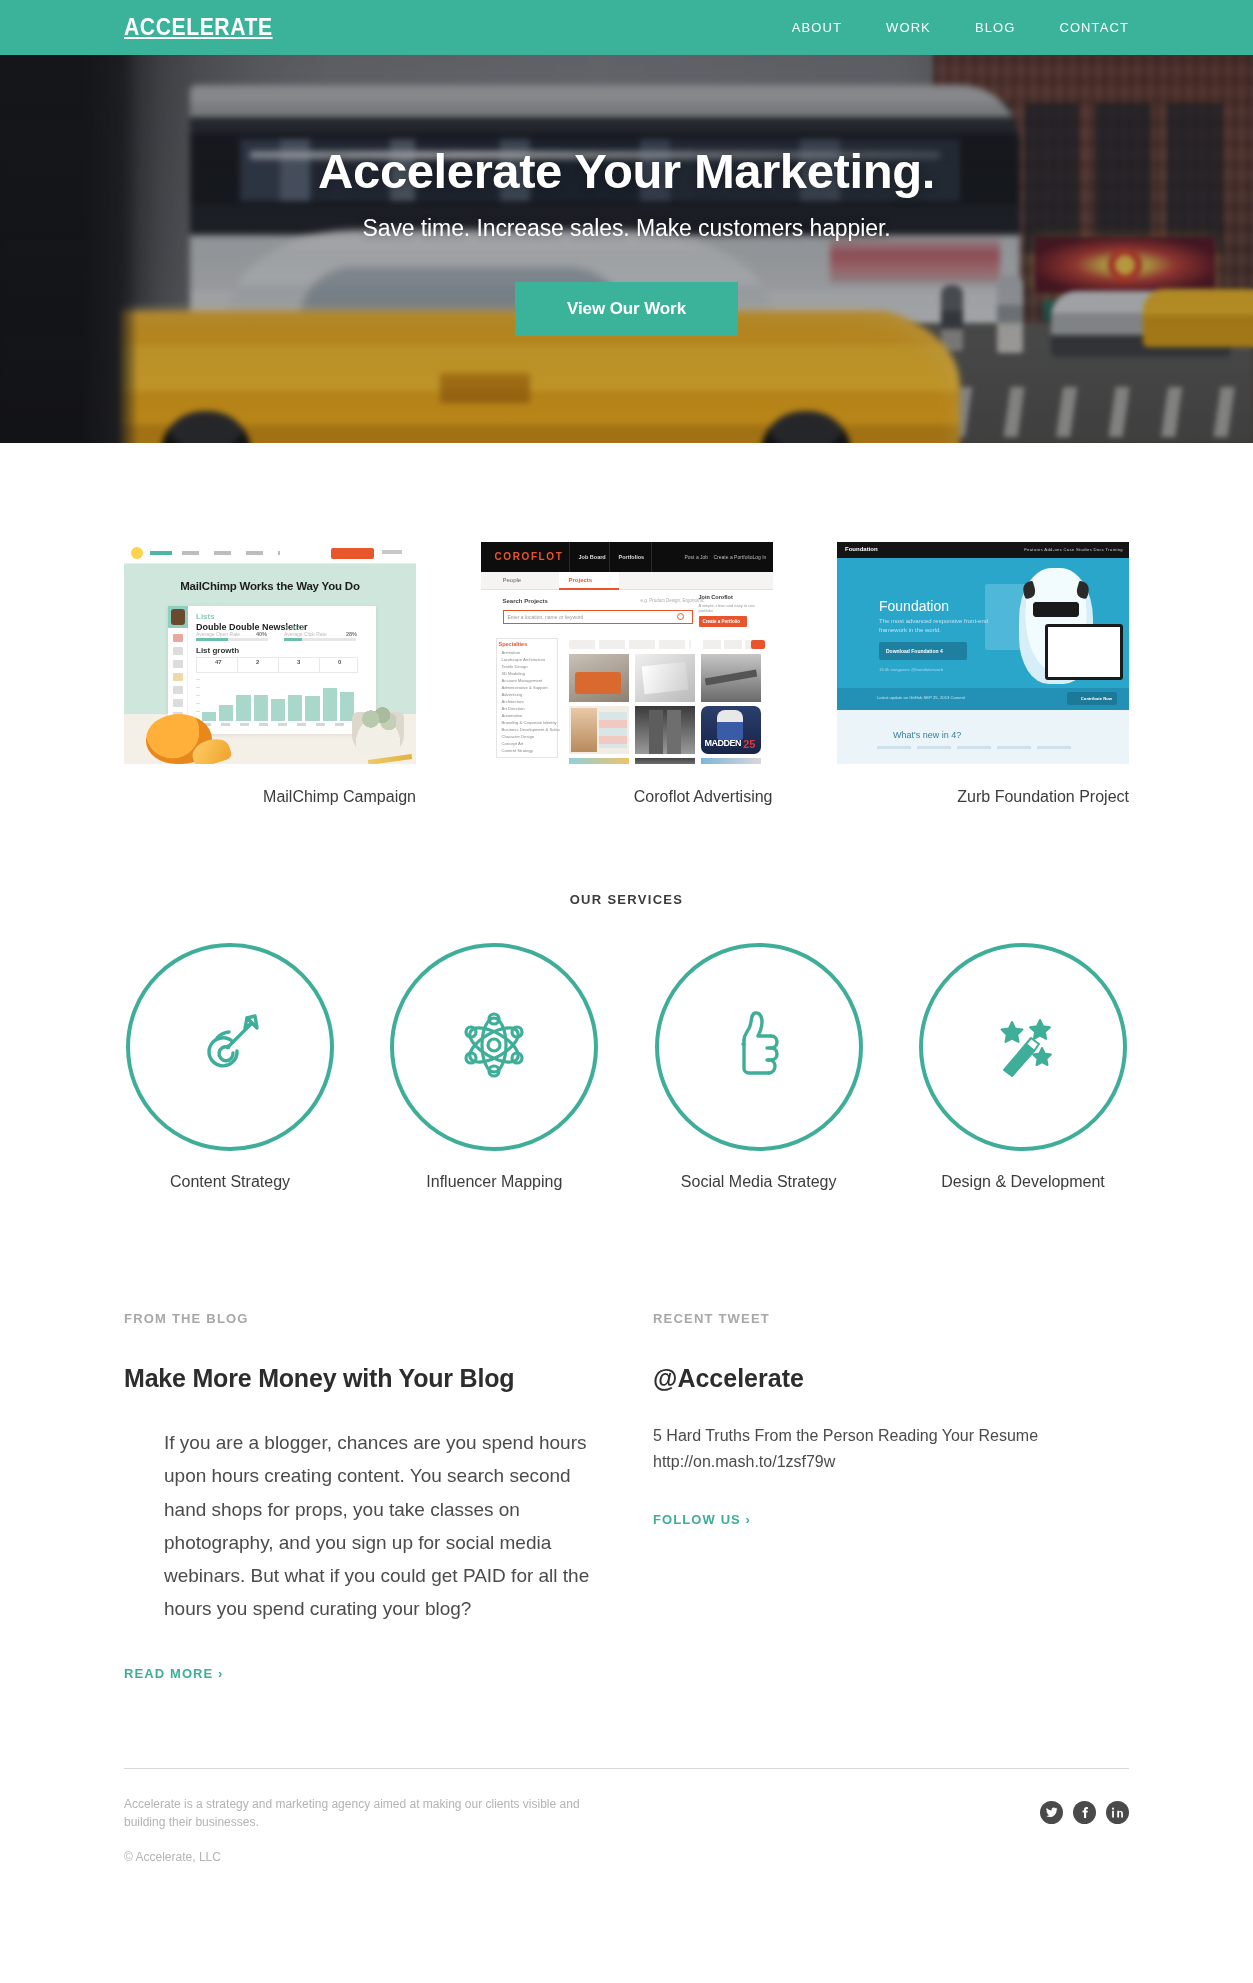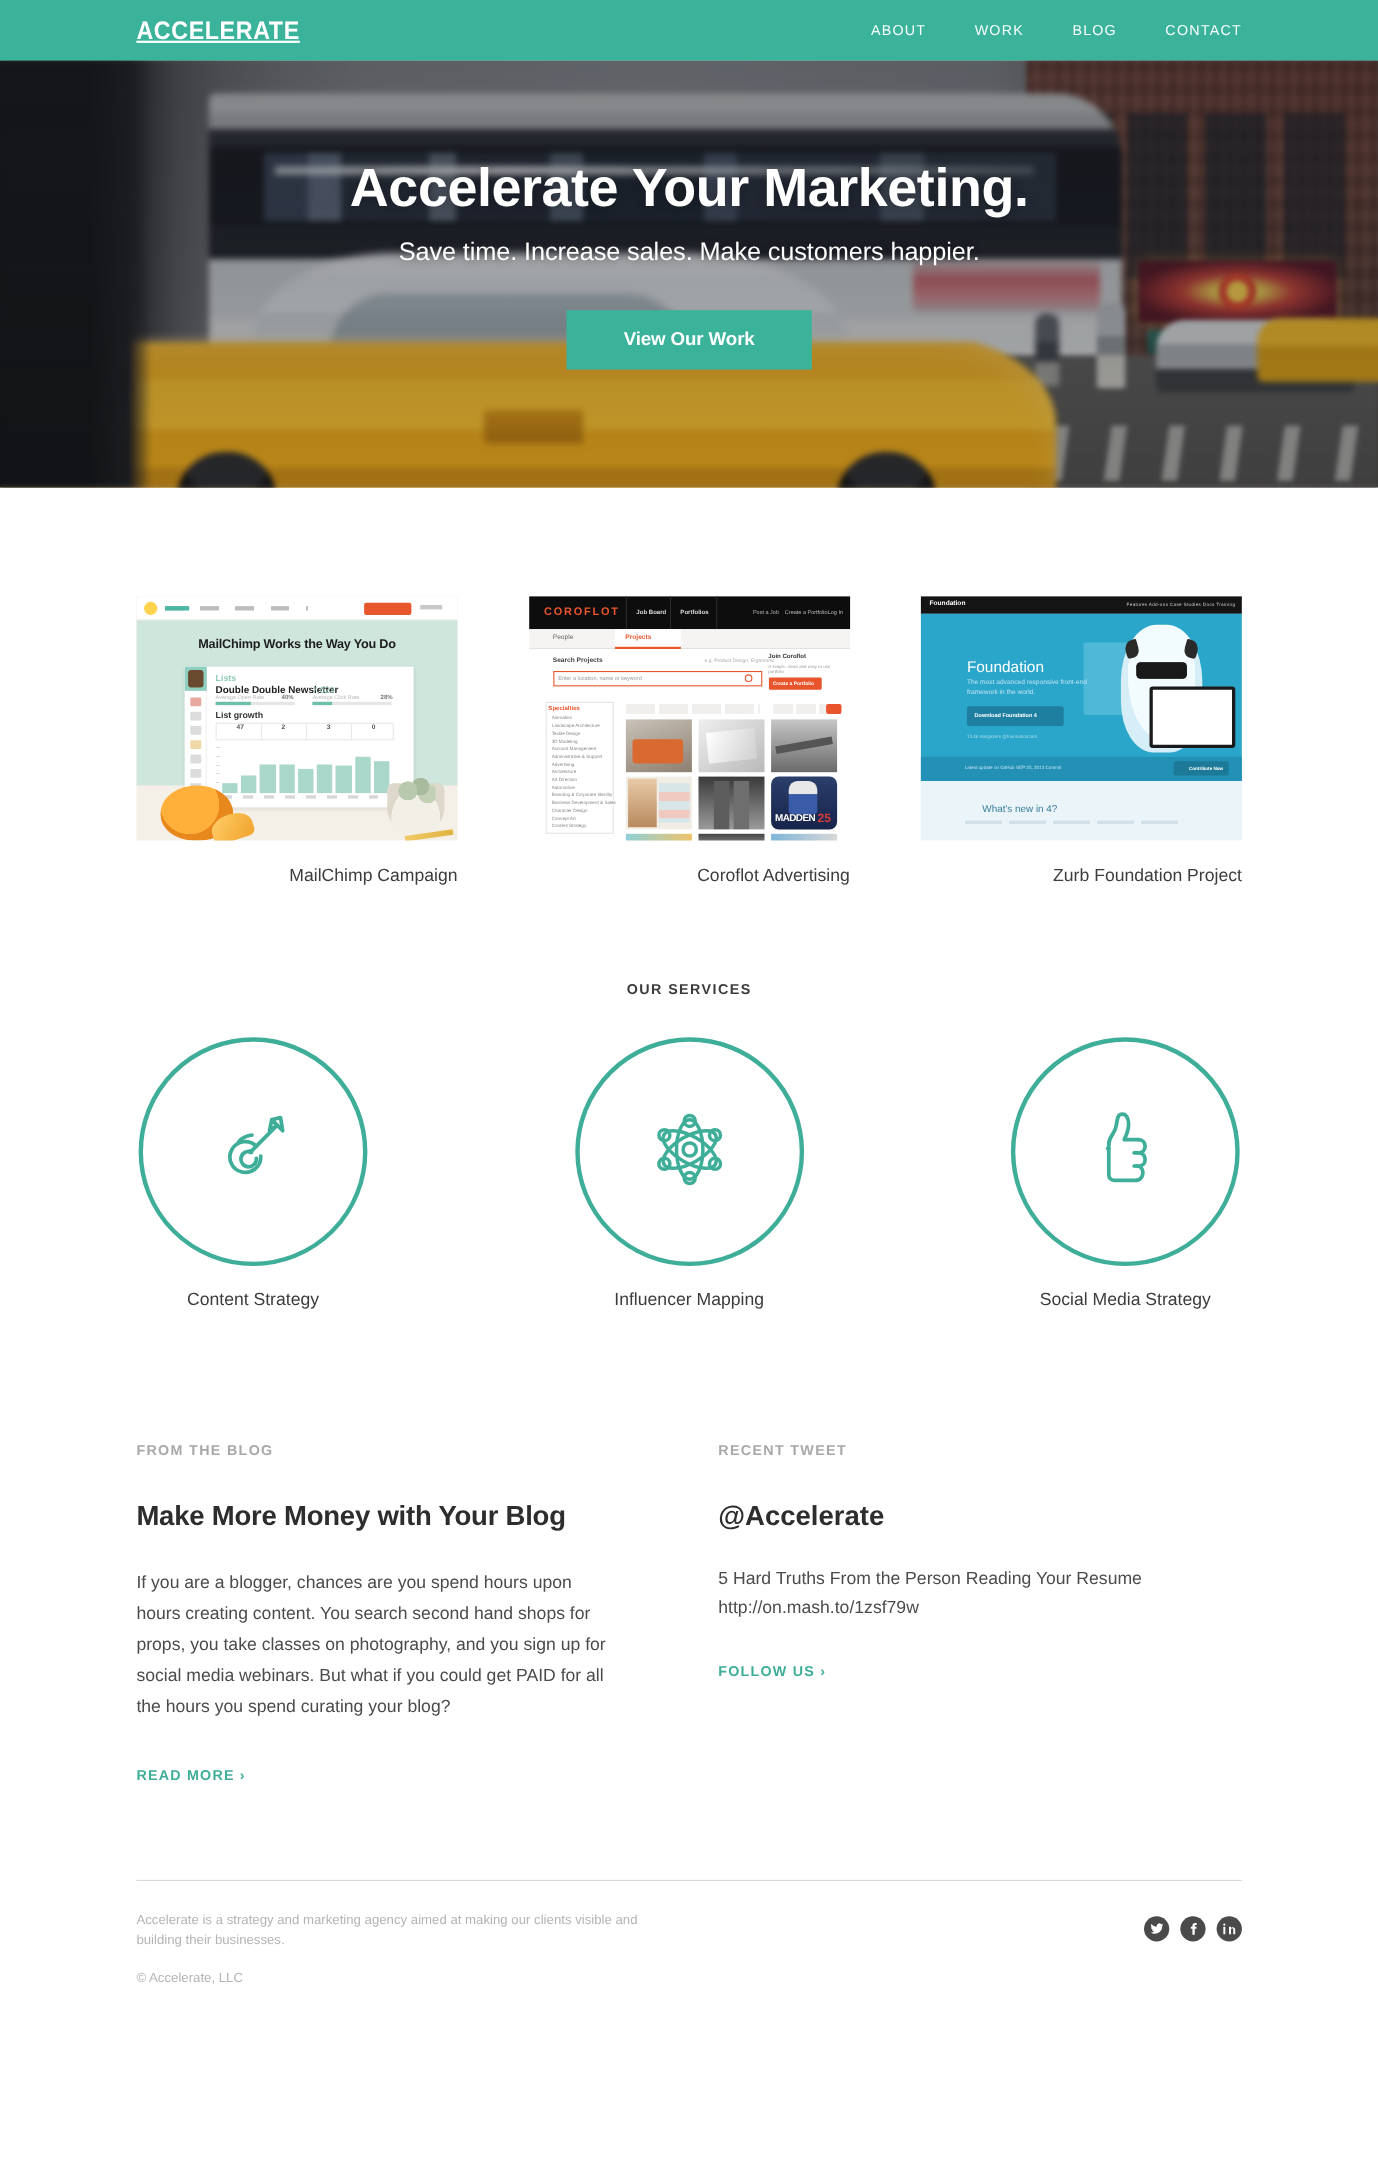--- a/index.html
+++ b/index.html
@@ -505,21 +505,21 @@
   .lower { padding-top: 120px; display:flex; }
   .col-blog { width: 480px; }
   .col-tweet { width: 440px; margin-left: 49px; }
   .kicker {
     font-size: 13px; font-weight: bold; letter-spacing: 1.2px; color: #a8a8a8;
   }
   .post-title {
     margin-top: 38px; font-size: 25px; font-weight: bold; color: #2d2d2d; letter-spacing:-0.2px;
   }
   .post-body {
-    margin-top: 33px; font-size: 16px; line-height: 1.75; color: #4b4b4b; width: 432px;
+    margin-top: 33px; font-size: 19px; line-height: 1.75; color: #4b4b4b; width: 432px; margin-left: 40px;
   }
   .readmore {
     display:inline-block; margin-top: 40px;
     font-size: 13px; font-weight: bold; letter-spacing: 1.1px; color: #3fae99; text-decoration:none;
   }
   .tweet-handle {
     margin-top: 38px; font-size: 25px; font-weight: bold; color: #2d2d2d;
   }
   .tweet-body {
     margin-top: 30px; font-size: 16px; line-height: 1.6; color: #4b4b4b;
@@ -803,20 +803,34 @@
               <path d="M53 32 c4 0 6 3 6 6 c0 3 -2 6 -6 6 l-4 0"></path>
               <path d="M53 44 c4 0 6 3 6 6 c0 3 -2 6 -6 6 l-4 0"></path>
               <path d="M51 56 c4 0 6 3 6 6 c0 3 -2 7 -6 7"></path>
               <path d="M26 40 l-1 0"></path>
             </svg>
           </span>
         </div>
         <div class="svc-cap">Social Media Strategy</div>
       </div>
 
+      <div class="svc-item">
+        <div class="svc-circle">
+          <span>
+            <svg width="82" height="82" viewBox="0 0 82 82" fill="#3fae99" stroke="#3fae99" stroke-width="2" stroke-linejoin="round">
+              <path d="M22 66 L44 40 L52 47 L30 72 Z"></path>
+              <path d="M44 40 L52 47 L57 40 L49 34 Z" fill="none"></path>
+              <path d="M30 18 l3.2 6.6 7.3 1 -5.3 5.1 1.3 7.2 -6.5 -3.4 -6.5 3.4 1.3 -7.2 -5.3 -5.1 7.3 -1 Z"></path>
+              <path d="M58 16 l3 6.2 6.9 1 -5 4.8 1.2 6.8 -6.1 -3.2 -6.1 3.2 1.2 -6.8 -5 -4.8 6.9 -1 Z"></path>
+              <path d="M60 44 l2.7 5.6 6.2 0.9 -4.5 4.4 1.1 6.1 -5.5 -2.9 -5.5 2.9 1.1 -6.1 -4.5 -4.4 6.2 -0.9 Z"></path>
+            </svg>
+          </span>
+        </div>
+        <div class="svc-cap">Design &amp; Development</div>
+      </div>
 
     </div>
   </div>
 
   <div class="lower container">
 
     <div class="col-blog">
       <div class="kicker">FROM THE BLOG</div>
       <h2 class="post-title">Make More Money with Your Blog</h2>
       <p class="post-body">If you are a blogger, chances are you spend hours upon hours creating content. You search second hand shops for props, you take classes on photography, and you sign up for social media webinars. But what if you could get PAID for all the hours you spend curating your blog?</p>

